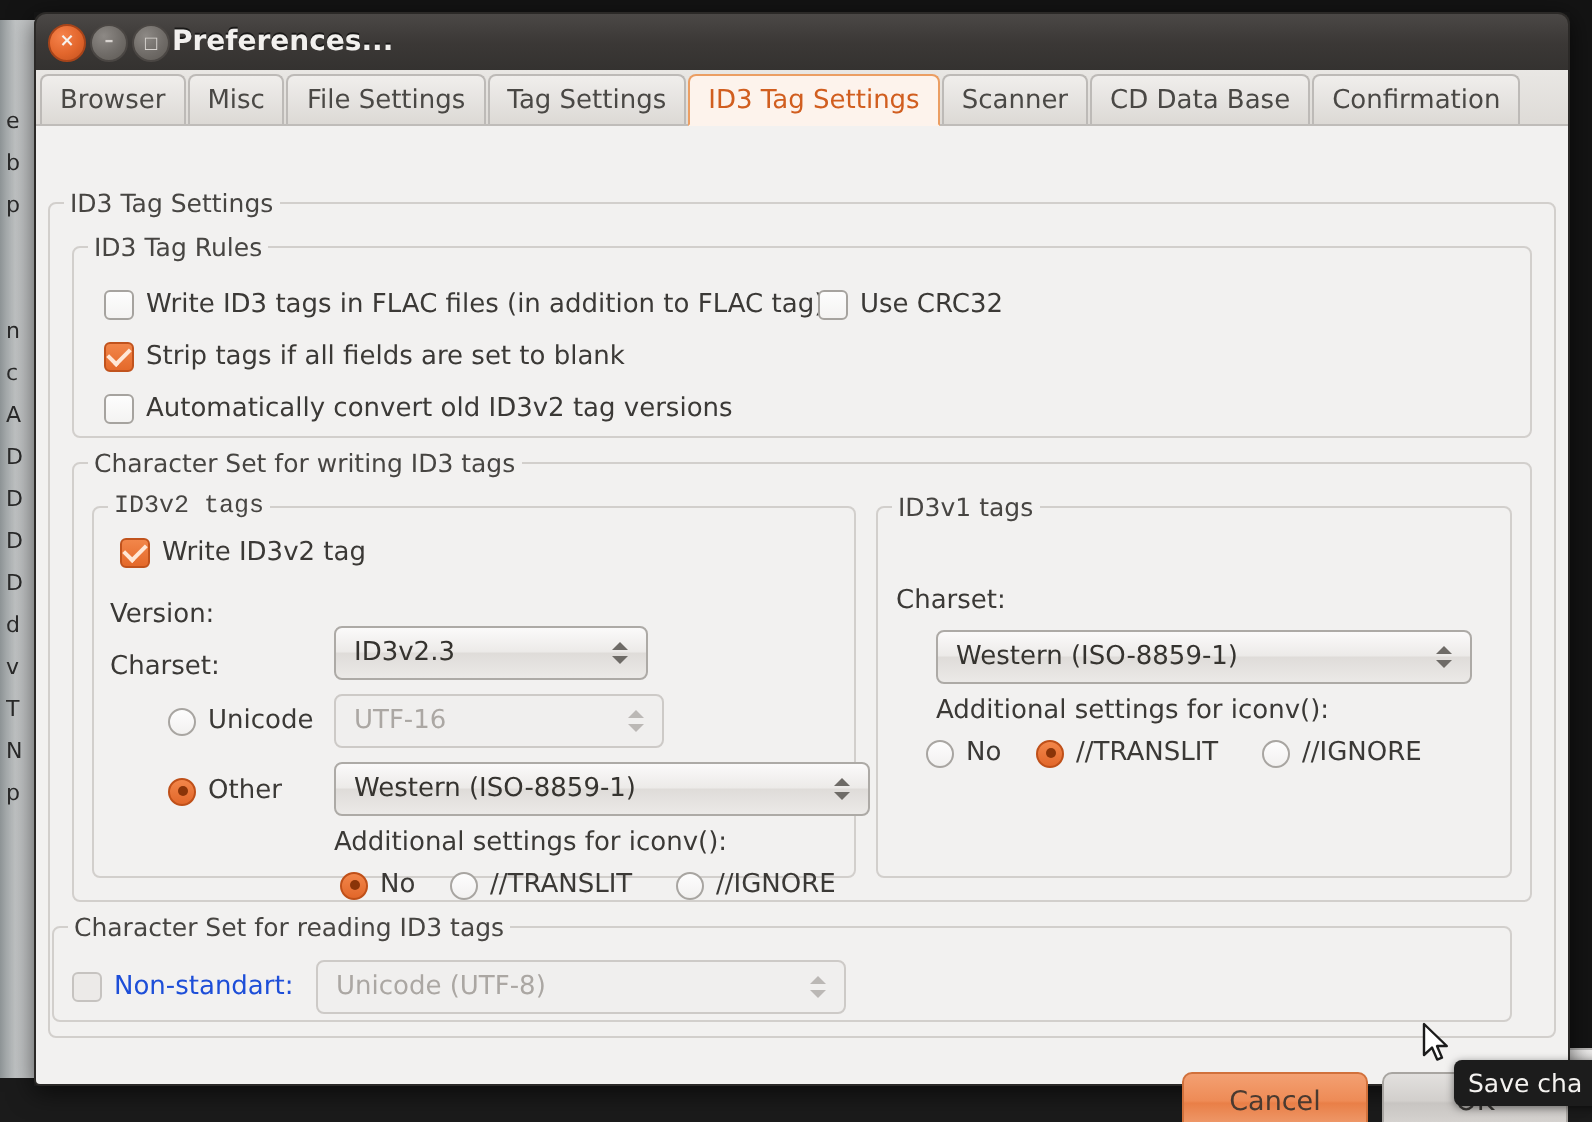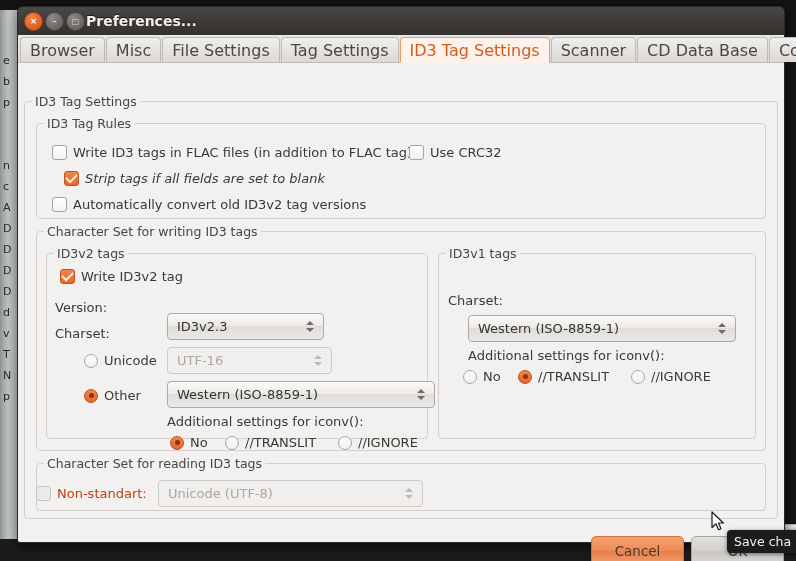--- a/index.html
+++ b/index.html
@@ -169,21 +169,21 @@
     padding-left: 2px;
     box-sizing: border-box;
     border-bottom: 1px solid #bfbcb9;
     background: linear-gradient(to bottom, #e9e7e4 0%, #dedbd7 100%);
   }
   .tab {
     height: 25px;
     line-height: 25px;
     padding: 0 9px;
     margin-right: 1px;
-    font-size: 16px;
+    font-size: 13px;
     color: #4a4845;
     background: linear-gradient(to bottom, #f0eeec 0%, #dcd9d5 100%);
     border: 1px solid #bdbab7;
     border-bottom: none;
     border-top-left-radius: 4px;
     border-top-right-radius: 4px;
     box-sizing: border-box;
     white-space: nowrap;
   }
   .tab.active {
@@ -216,21 +216,21 @@
     white-space: nowrap;
   }
 
   
   .row { position: absolute; display: flex; align-items: center; }
   .lbl {
     font-size: 13px;
     color: #3b3936;
     white-space: nowrap;
   }
-  .lbl.dim { color: #c2410c; }
+  .lbl.dim { color: #1d4ed8; }
 
   .cb {
     width: 15px; height: 15px;
     border-radius: 3px;
     box-sizing: border-box;
     flex: 0 0 auto;
     display: inline-flex;
     align-items: center;
     justify-content: center;
     margin-right: 6px;
@@ -430,41 +430,41 @@
       </div>
 
       <div class="frame" style="left:18px; top:88px; width:730px; height:96px;">
         <span class="frame-title">ID3 Tag Rules</span>
       </div>
 
       <div class="row" style="left:34px; top:110px;">
         <span class="cb off"></span>
         <span class="lbl">Write ID3 tags in FLAC files (in addition to FLAC tag)</span>
       </div>
-      <div class="row" style="left:46px; top:136px;font-style:italic;">
+      <div class="row" style="left:34px; top:136px;">
         <span class="cb on">
             <i class="tick"></i>
           </span>
         <span class="lbl">Strip tags if all fields are set to blank</span>
       </div>
       <div class="row" style="left:34px; top:162px;">
         <span class="cb off"></span>
         <span class="lbl">Automatically convert old ID3v2 tag versions</span>
       </div>
 
       <div class="row" style="left:391px; top:110px;">
         <span class="cb off"></span>
         <span class="lbl">Use CRC32</span>
       </div>
 
       <div class="frame" style="left:18px; top:196px; width:730px; height:220px;">
         <span class="frame-title">Character Set for writing ID3 tags</span>
       </div>
 
-      <div class="frame" style="left:28px; top:218px; width:382px; height:186px;">
+      <div class="frame" style="left:28px; top:218px; width:382px; height:186px;font-family:Liberation Mono, monospace;">
         <span class="frame-title">ID3v2 tags</span>
       </div>
 
       <div class="row" style="left:42px; top:234px;">
         <span class="cb on">
             <i class="tick"></i>
           </span>
         <span class="lbl">Write ID3v2 tag</span>
       </div>
 
@@ -567,21 +567,21 @@
           </span>
         <span class="lbl">//TRANSLIT</span>
       </div>
       <div class="row" style="left:613px; top:334px;">
         <span class="rb">
             <i class="dot"></i>
           </span>
         <span class="lbl">//IGNORE</span>
       </div>
 
-      <div class="frame" style="left:18px; top:428px; width:730px; height:48px;">
+      <div class="frame" style="left:8px; top:428px; width:730px; height:48px;">
         <span class="frame-title">Character Set for reading ID3 tags</span>
       </div>
 
       <div class="row" style="left:18px; top:451px;">
         <span class="cb disabled"></span>
         <span class="lbl dim">Non-standart:</span>
       </div>
       <div class="combo disabled" style="left:140px; top:445px; width:265px;">
         <span class="ctext">Unicode (UTF-8)</span>
         <span class="spin">

